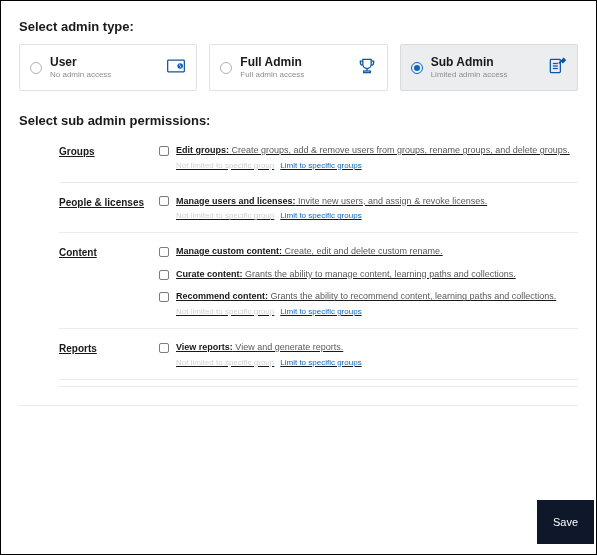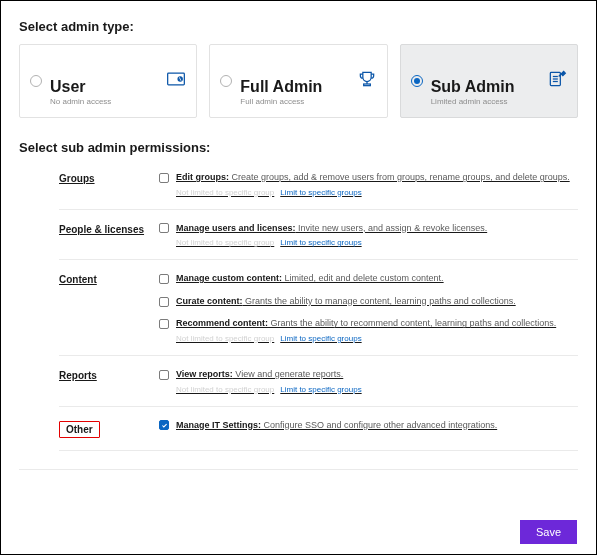--- a/index.html
+++ b/index.html
@@ -62,23 +62,22 @@
     height: 6px;
     background: #0a66c2;
     border-radius: 50%;
   }
   .card-text {
     display: flex;
     flex-direction: column;
     line-height: 1.25;
   }
   .card-title {
-    font-size: 16px;
+    font-size: 12px;
     font-weight: 600;
-    margin-top: 22px;
   }
   .card-sub {
     font-size: 8px;
     color: #8e8e8e;
   }
   .card-icon svg { width: 20px; height: 20px; }
   .perm-section { margin-top: 6px; text-decoration: underline; }
   .perm-row {
     display: flex;
     align-items: flex-start;
@@ -145,26 +144,26 @@
     display: inline-block;
     border-radius: 1px;
   }
   .footer-line {
     border: none;
     border-top: 1px solid #eaeaea;
     margin-top: 18px;
   }
   .save-btn {
     position: absolute;
-    right: 19px;
+    right: 2px;
     bottom: 10px;
-    background: #6d28d9;
+    background: #0f172a;
     color: #fff;
     font-size: 11px;
-    padding: 6px 16px;
+    padding: 16px 16px;
     border: none;
     cursor: pointer;
   }
 </style>
 </head>
 <body>
 
 <div class="section-title">Select admin type:</div>
 
 <div class="cards">
@@ -256,21 +255,21 @@
     </div>
   </div>
   <hr class="hr">
 
   <div class="perm-row">
     <div class="perm-label-col">Content</div>
     <div class="perm-items">
       <div class="perm-item">
         <div class="perm-line">
           <span class="cb"></span>
-          <span class="perm-text"><b>Manage custom content:</b><span> Limited, edit and delete custom content.</span></span>
+          <span class="perm-text"><b>Manage custom content:</b><span> Create, edit and delete custom rename.</span></span>
         </div>
       </div>
       <div class="perm-item">
         <div class="perm-line">
           <span class="cb"></span>
           <span class="perm-text"><b>Curate content:</b><span> Grants the ability to manage content, learning paths and collections.</span></span>
         </div>
       </div>
       <div class="perm-item">
         <div class="perm-line">
@@ -290,34 +289,17 @@
         <div class="perm-line">
           <span class="cb"></span>
           <span class="perm-text"><b>View reports:</b><span> View and generate reports.</span></span>
         </div>
         <div class="limit-row"><span class="limit-muted">Not limited to specific group</span><span class="limit-link">Limit to specific groups</span></div>
       </div>
     </div>
   </div>
   <hr class="hr">
 
-  <div class="perm-row">
-    <div class="perm-label-col">
-      <span class="highlight-box">Other</span>
-    </div>
-    <div class="perm-items">
-      <div class="perm-item">
-        <div class="perm-line">
-          <span class="cb checked">
-            <svg viewBox="0 0 10 10">
-                <path d="M2 5 L4 7 L8 3" stroke="#fff" stroke-width="1.5" fill="none"></path>
-              </svg>
-          </span>
-          <span class="perm-text"><b>Manage IT Settings:</b><span> Configure SSO and configure other advanced integrations.</span></span>
-        </div>
-      </div>
-    </div>
-  </div>
   <hr class="hr">
 </div>
 
 <hr class="footer-line">
 <button class="save-btn">Save</button>
 
 </body></html>

